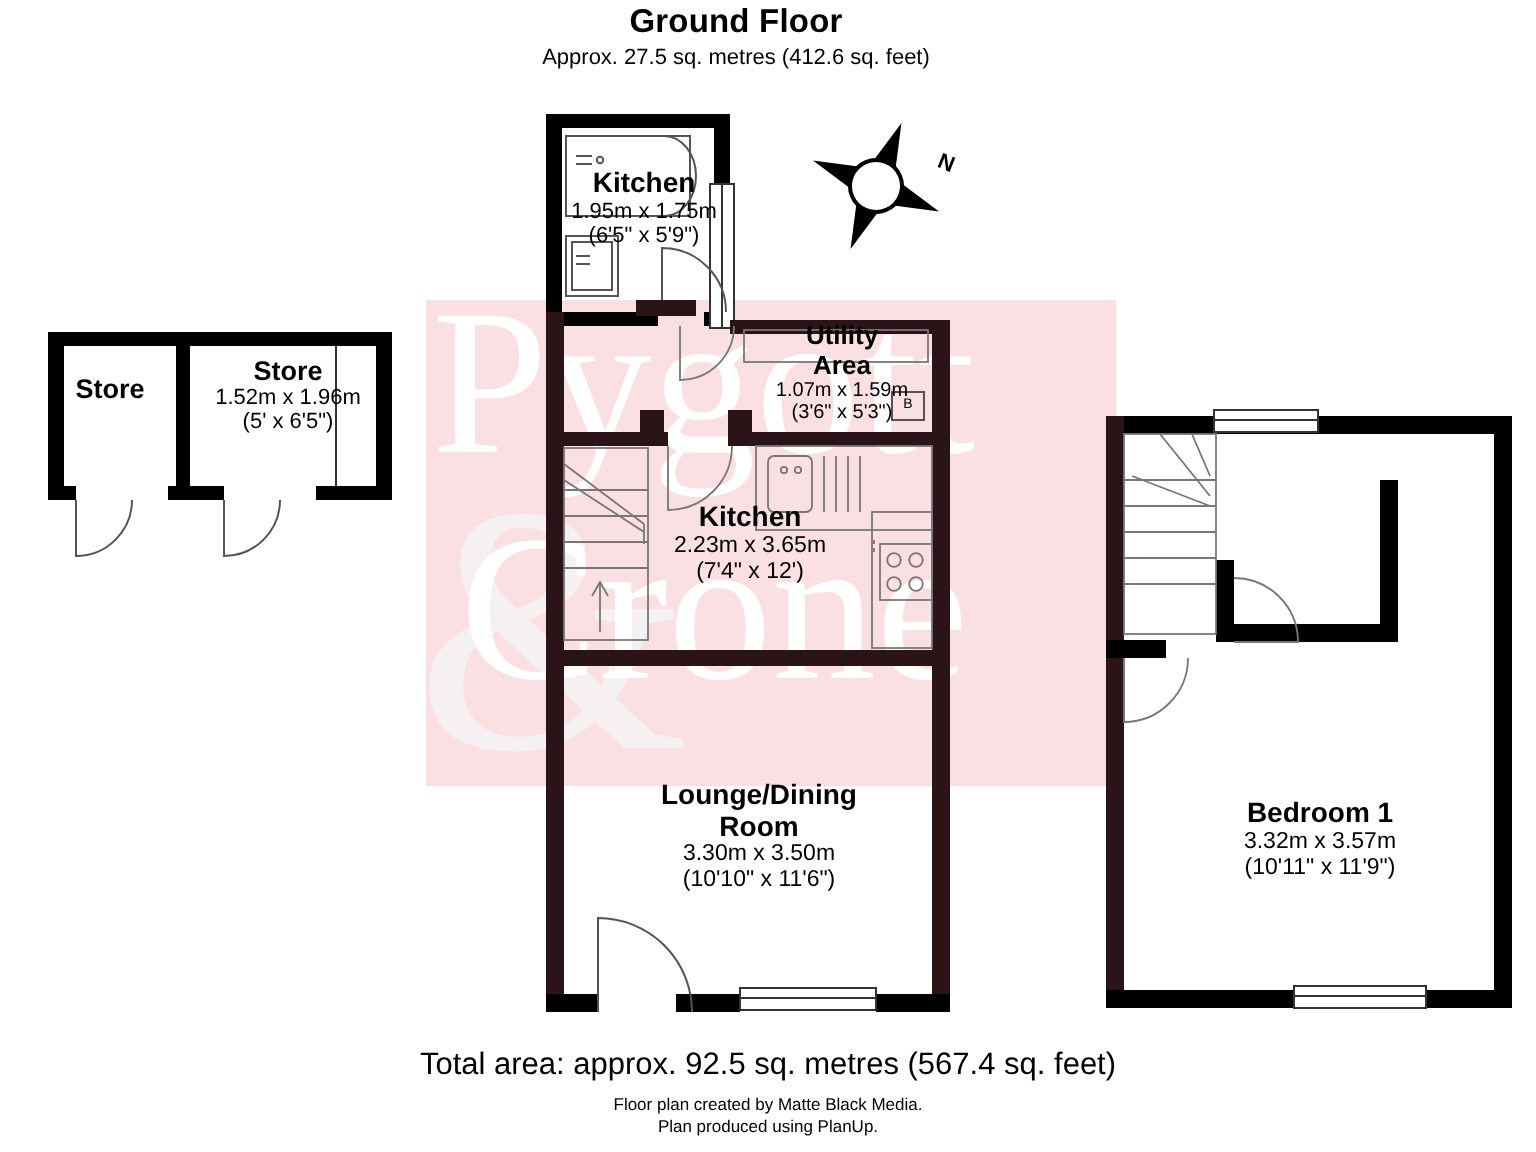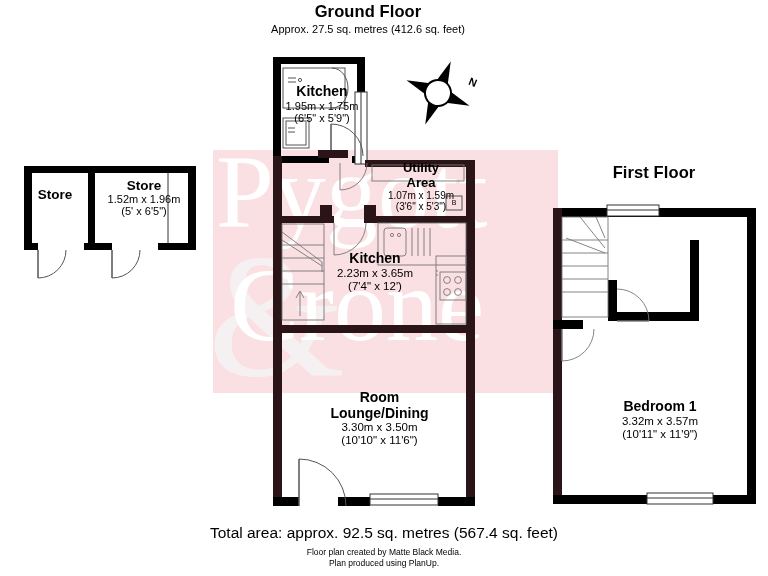--- a/index.html
+++ b/index.html
@@ -227,21 +227,20 @@
     </g>
   </svg>
 
   <div class="title" style="left:258px;top:2px;width:220px;">
     <span class="th">Ground Floor</span>
     <span class="ts">Approx. 27.5 sq. metres (412.6 sq. feet)</span>
   </div>
 
 
   <div class="title" style="left:545px;top:163px;width:218px;">
-    <span class="th">First Floor</span>
   </div>
 
   <div class="lbl" style="left:22px;top:187px;width:66px;font-size:13.5px;">
     <span class="t1">Store</span>
   </div>
 
   <div class="lbl" style="left:92px;top:178px;width:104px;font-size:11px;">
     <span class="t1" style="font-size:13.5px;">Store</span>
     <span class="t2">1.52m x 1.96m</span>
     <span class="t3">(5' x 6'5")</span>
@@ -264,22 +263,22 @@
     <span>B</span>
   </div>
 
   <div class="lbl" style="left:312px;top:251px;width:126px;font-size:11.5px;">
     <span class="t1" style="font-size:14px;">Kitchen</span>
     <span class="t2">2.23m x 3.65m</span>
     <span class="t3">(7'4" x 12')</span>
   </div>
 
   <div class="lbl" style="left:302px;top:390px;width:155px;font-size:11.5px;">
+    <span class="t1" style="font-size:14px;">Lounge/Dining</span>
     <span class="t1" style="font-size:14px;">Room</span>
-    <span class="t1" style="font-size:14px;">Lounge/Dining</span>
     <span class="t2">3.30m x 3.50m</span>
     <span class="t3">(10'10" x 11'6")</span>
   </div>
 
 
   <div class="lbl" style="left:585px;top:399px;width:150px;font-size:11.5px;">
     <span class="t1" style="font-size:14px;">Bedroom 1</span>
     <span class="t2">3.32m x 3.57m</span>
     <span class="t3">(10'11" x 11'9")</span>
   </div>

